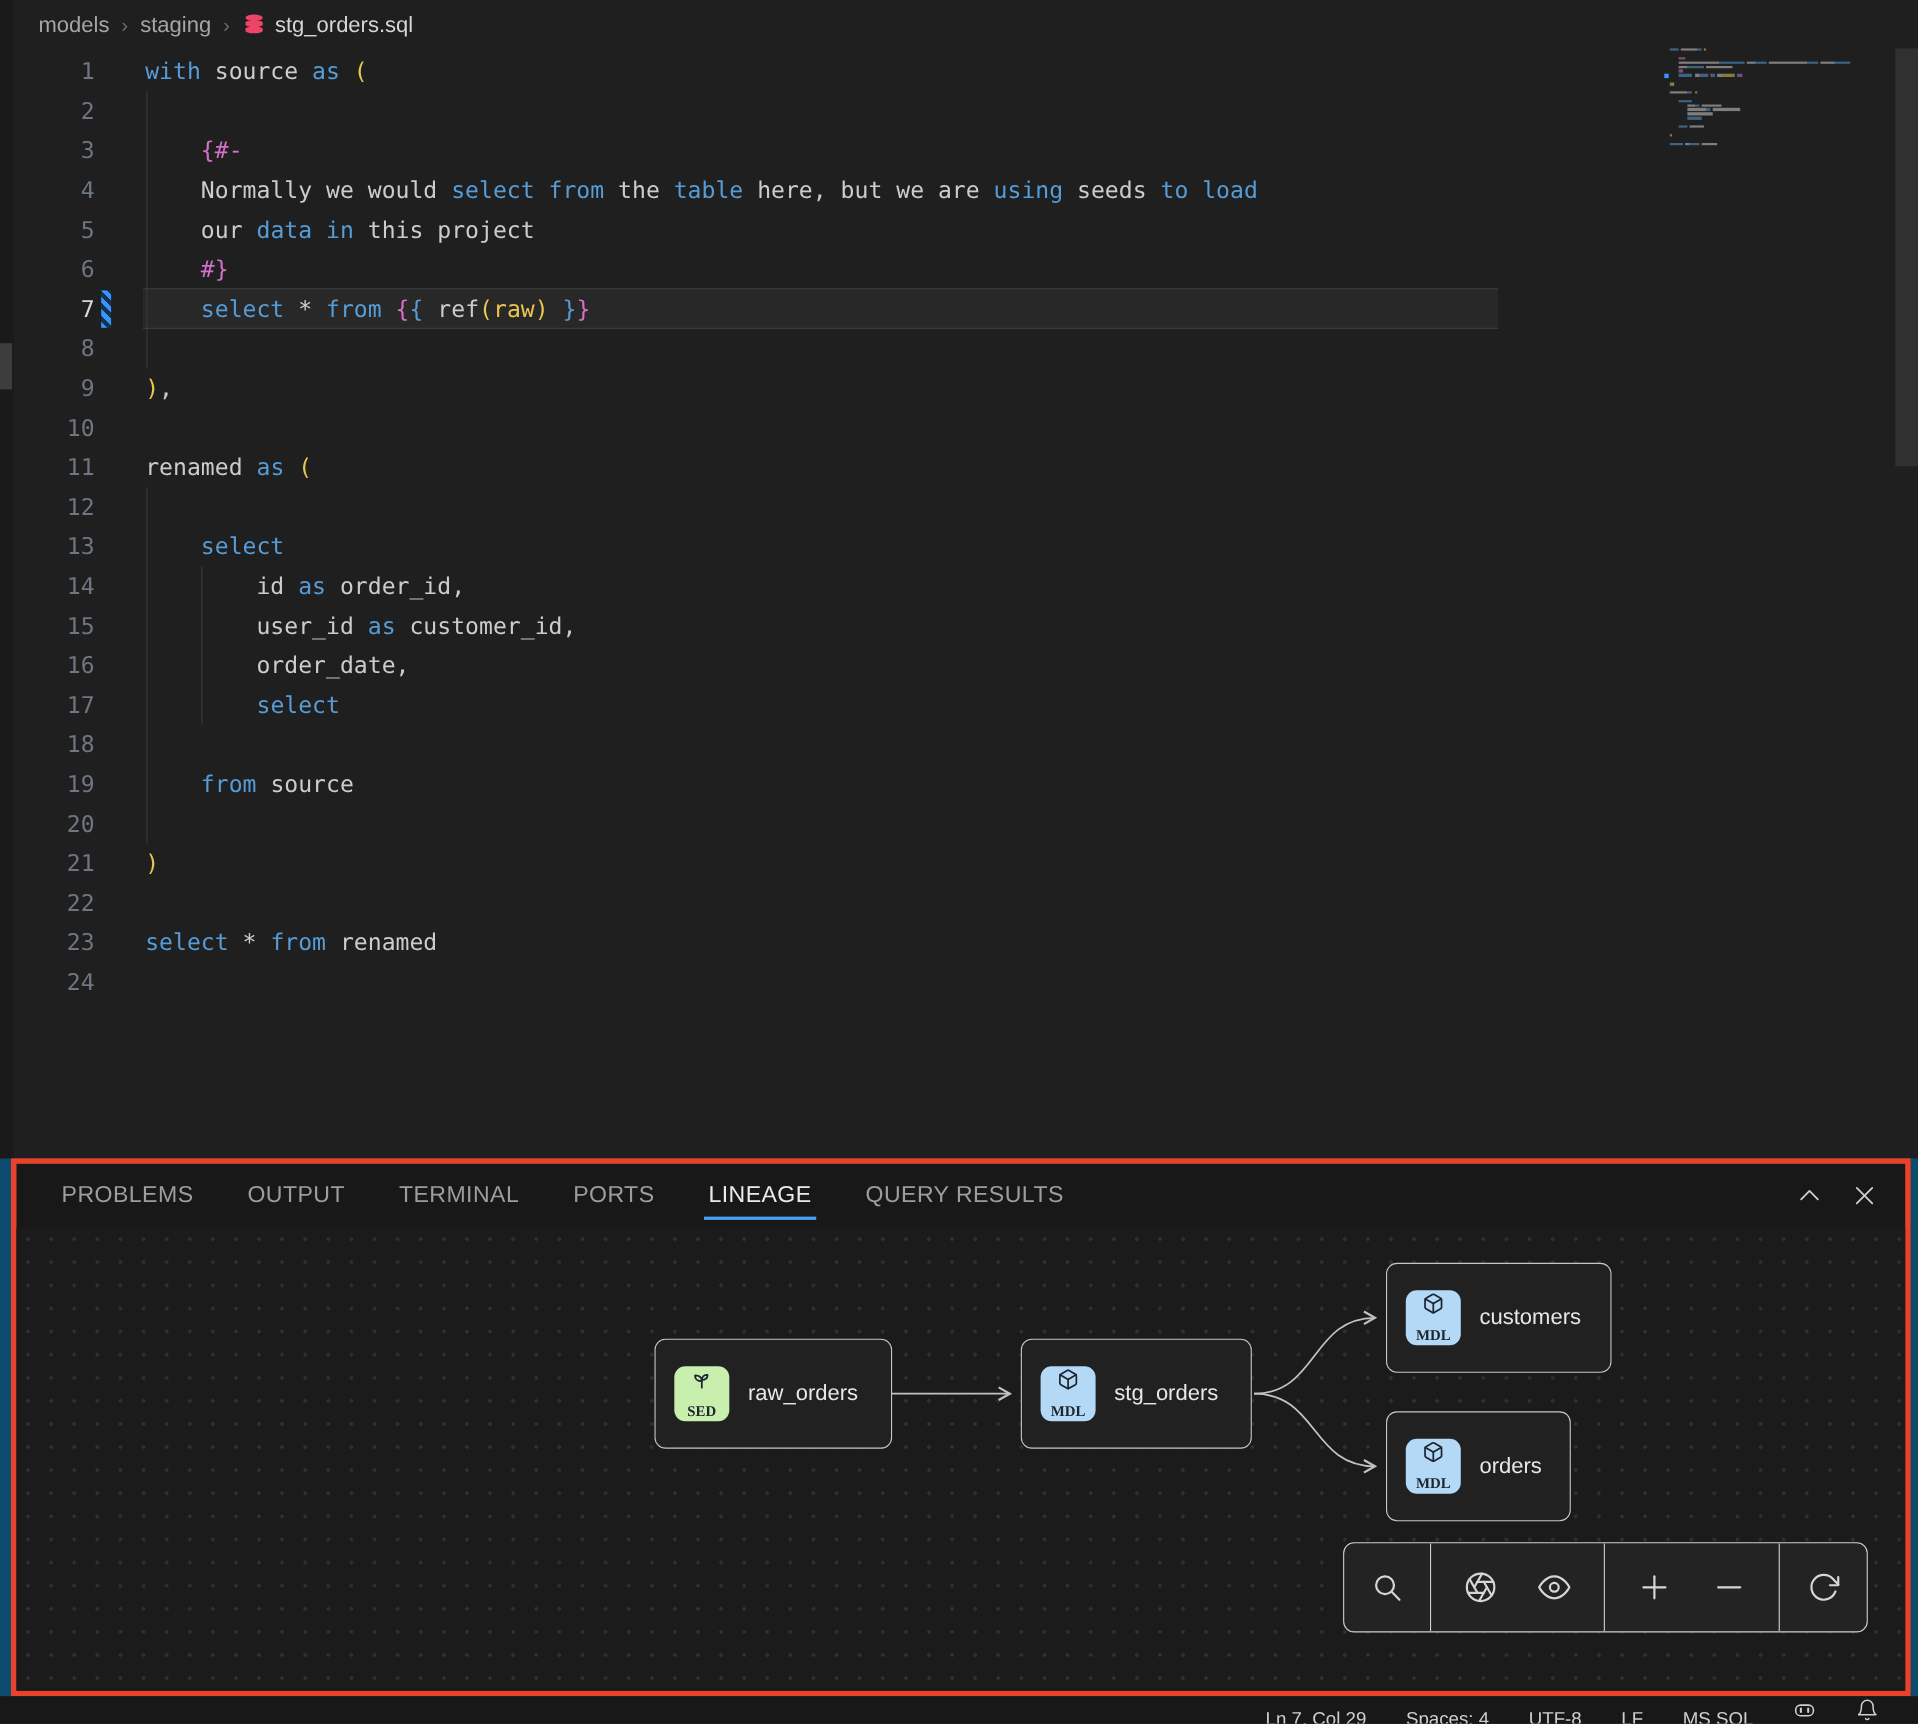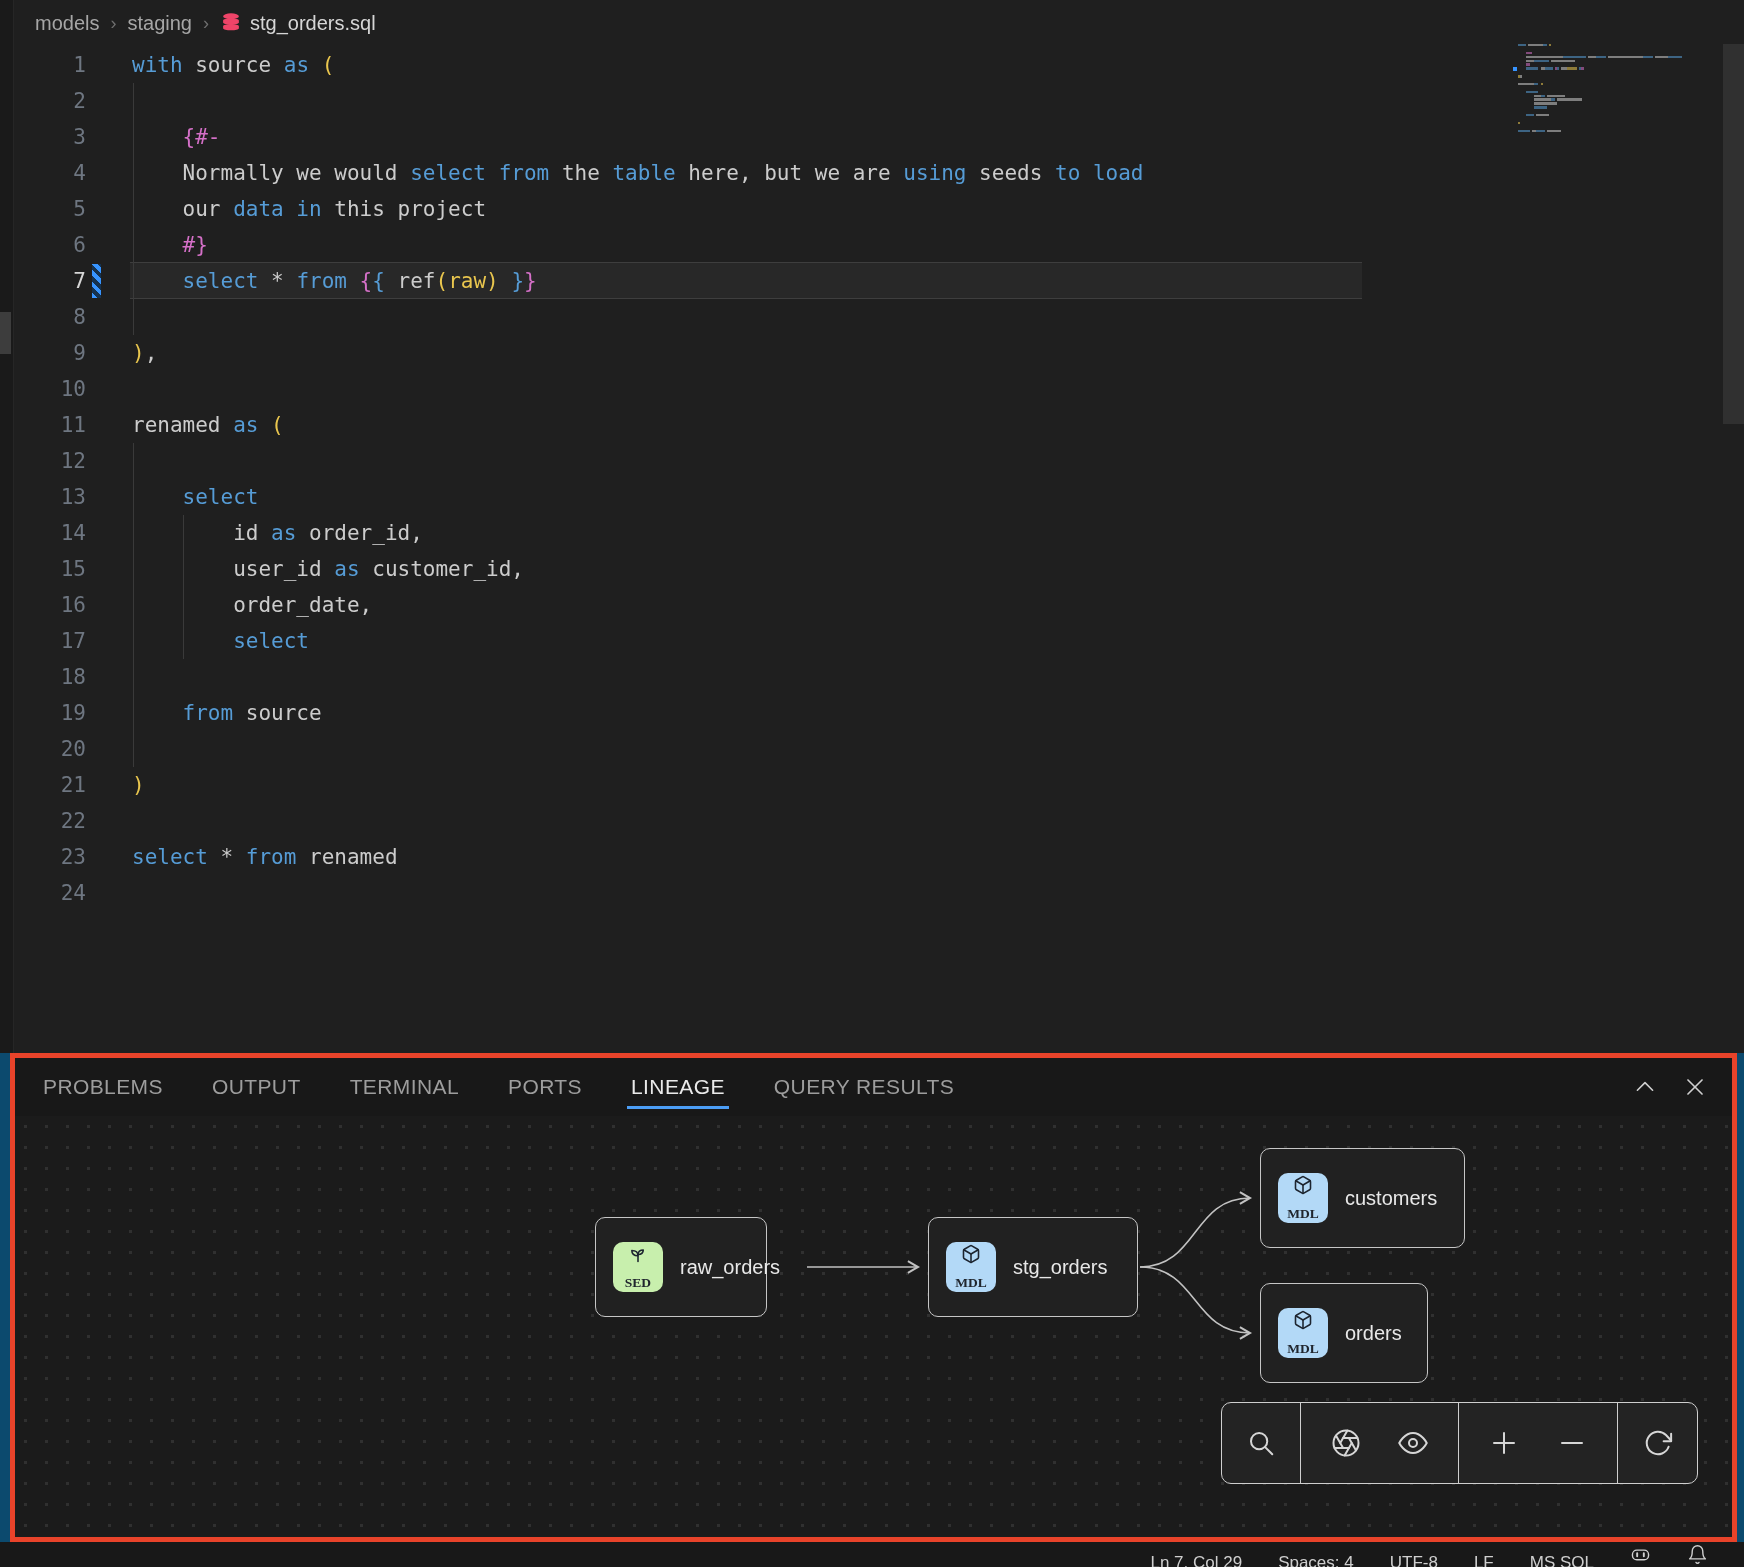--- a/index.html
+++ b/index.html
@@ -29,21 +29,21 @@
   #minimap{position:absolute;left:1518px;top:44px;width:186px;}
   #minimap .mrow{height:3.9px;white-space:nowrap;}
   #minimap .mrow span{display:inline-block;height:2.4px;vertical-align:top;opacity:.55;}
   #minimap .sp{opacity:0 !important;}
   #mini-mod{position:absolute;left:1513px;width:4px;height:4px;background:#3794ff;}
   #scrollbar{position:absolute;left:1723px;top:44px;width:21px;height:380px;background:rgba(126,126,126,0.18);}
   
   #panel-box{position:absolute;left:10px;top:1053px;width:1727px;height:489px;box-sizing:border-box;
              background:#181818;border:5px solid #e8432a;}
   #tabbar{position:absolute;left:15px;top:1058px;width:1717px;height:58px;display:flex;align-items:center;
-          gap:49px;padding-left:28px;box-sizing:border-box;}
+          gap:49px;padding-left:41px;box-sizing:border-box;}
   .tab{position:relative;font-size:21px;letter-spacing:.4px;color:#9d9d9d;height:100%;
        display:flex;align-items:center;cursor:pointer;}
   .tab.active{color:#eaeaea;}
   .tab.active::after{content:"";position:absolute;left:-4px;right:-4px;bottom:7px;height:3px;background:#4b9df5;}
   #panel-actions{margin-left:auto;display:flex;align-items:center;gap:24px;padding-right:24px;}
   #panel-actions svg{display:block;cursor:pointer;}
   
   #canvas{position:absolute;left:15px;top:1116px;width:1717px;height:421px;background:#1b1b1b;
           background-image:radial-gradient(#303030 1.5px,transparent 1.6px);background-size:21px 21px;}
   #edges{position:absolute;left:0;top:0;pointer-events:none;}
@@ -306,21 +306,21 @@
         </div>
         <div class="grp" style="width: 80px;">
           <span class="tbtn">
             <svg width="30" height="30" viewBox="0 0 24 24" fill="none" stroke="#d6d6d6" stroke-width="1.6" stroke-linecap="round" stroke-linejoin="round">
               <polyline points="22.5 4.5 22.5 10.5 16.5 10.5"></polyline>
               <path d="M20.49 15a9 9 0 1 1-2.12-9.36L22.5 10"></path>
             </svg>
           </span>
         </div>
       </div>
-  <div class="node" style="left: 580px; top: 101px; width: 172px; height: 100px;">
+  <div class="node" style="left: 580px; top: 101px; width: 216px; height: 100px;">
         <div class="badge" style="background: rgb(200, 239, 173);">
           <svg width="20" height="20" viewBox="0 0 24 24" fill="none" stroke="#1d2530" stroke-width="1.9" stroke-linecap="round" stroke-linejoin="round">
             <path d="M12 21v-7"></path>
             <path d="M12 14c0-4.2-3.1-6.3-7.4-6.3 0 4.2 3.1 6.3 7.4 6.3z"></path>
             <path d="M12 12.5c0-3.6 2.6-5.4 6.3-5.4 0 3.6-2.6 5.4-6.3 5.4z"></path>
           </svg>
           <span class="bl">SED</span>
         </div>
         <span class="nlabel">raw_orders</span>
       </div>

